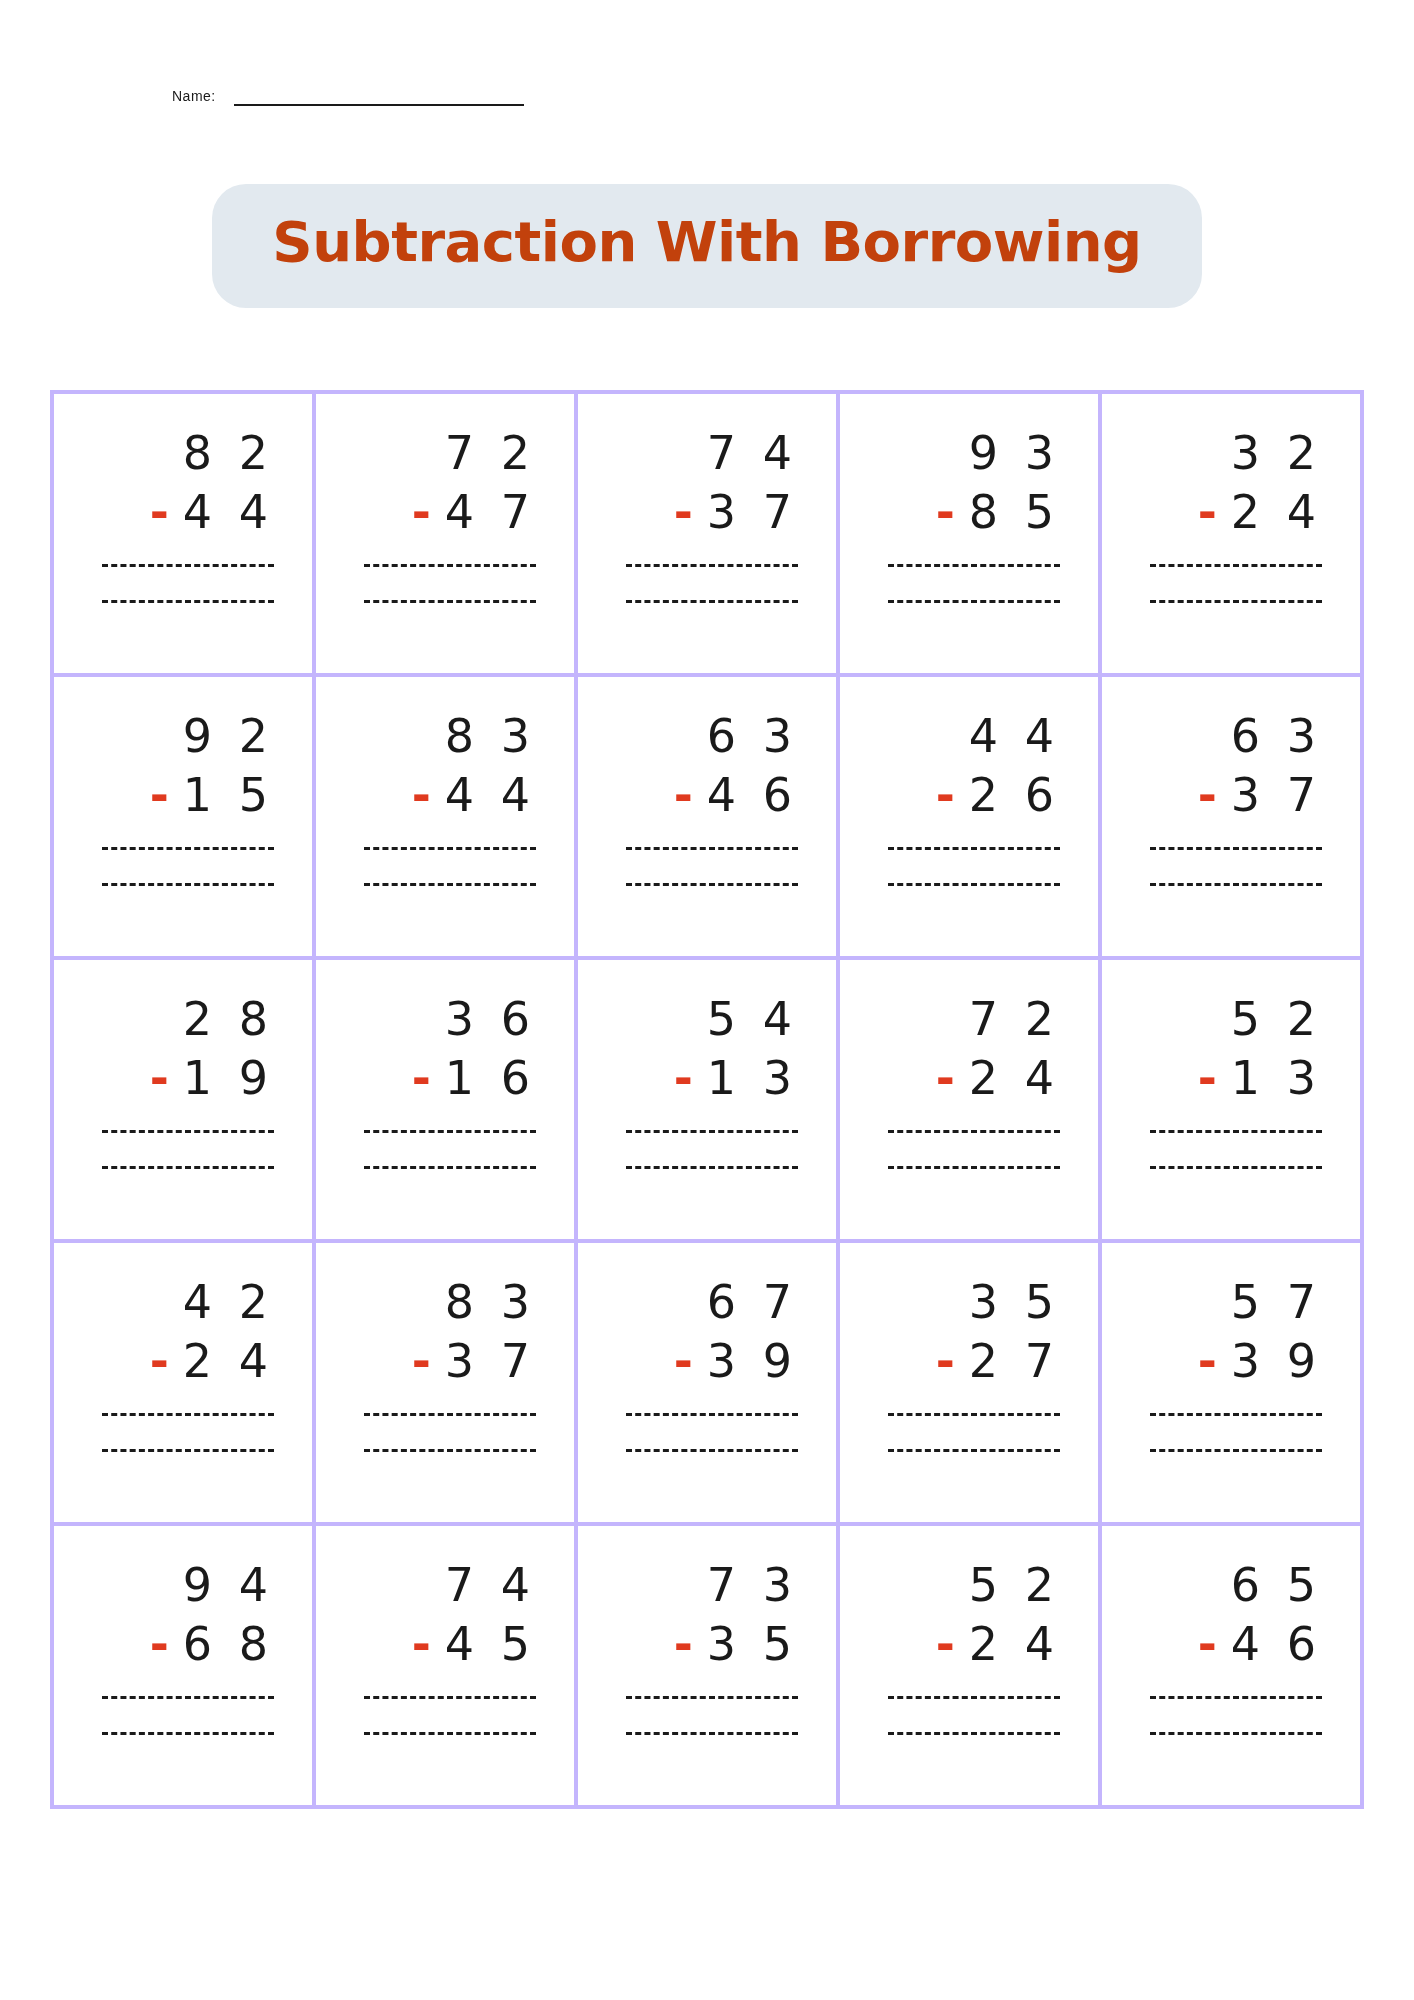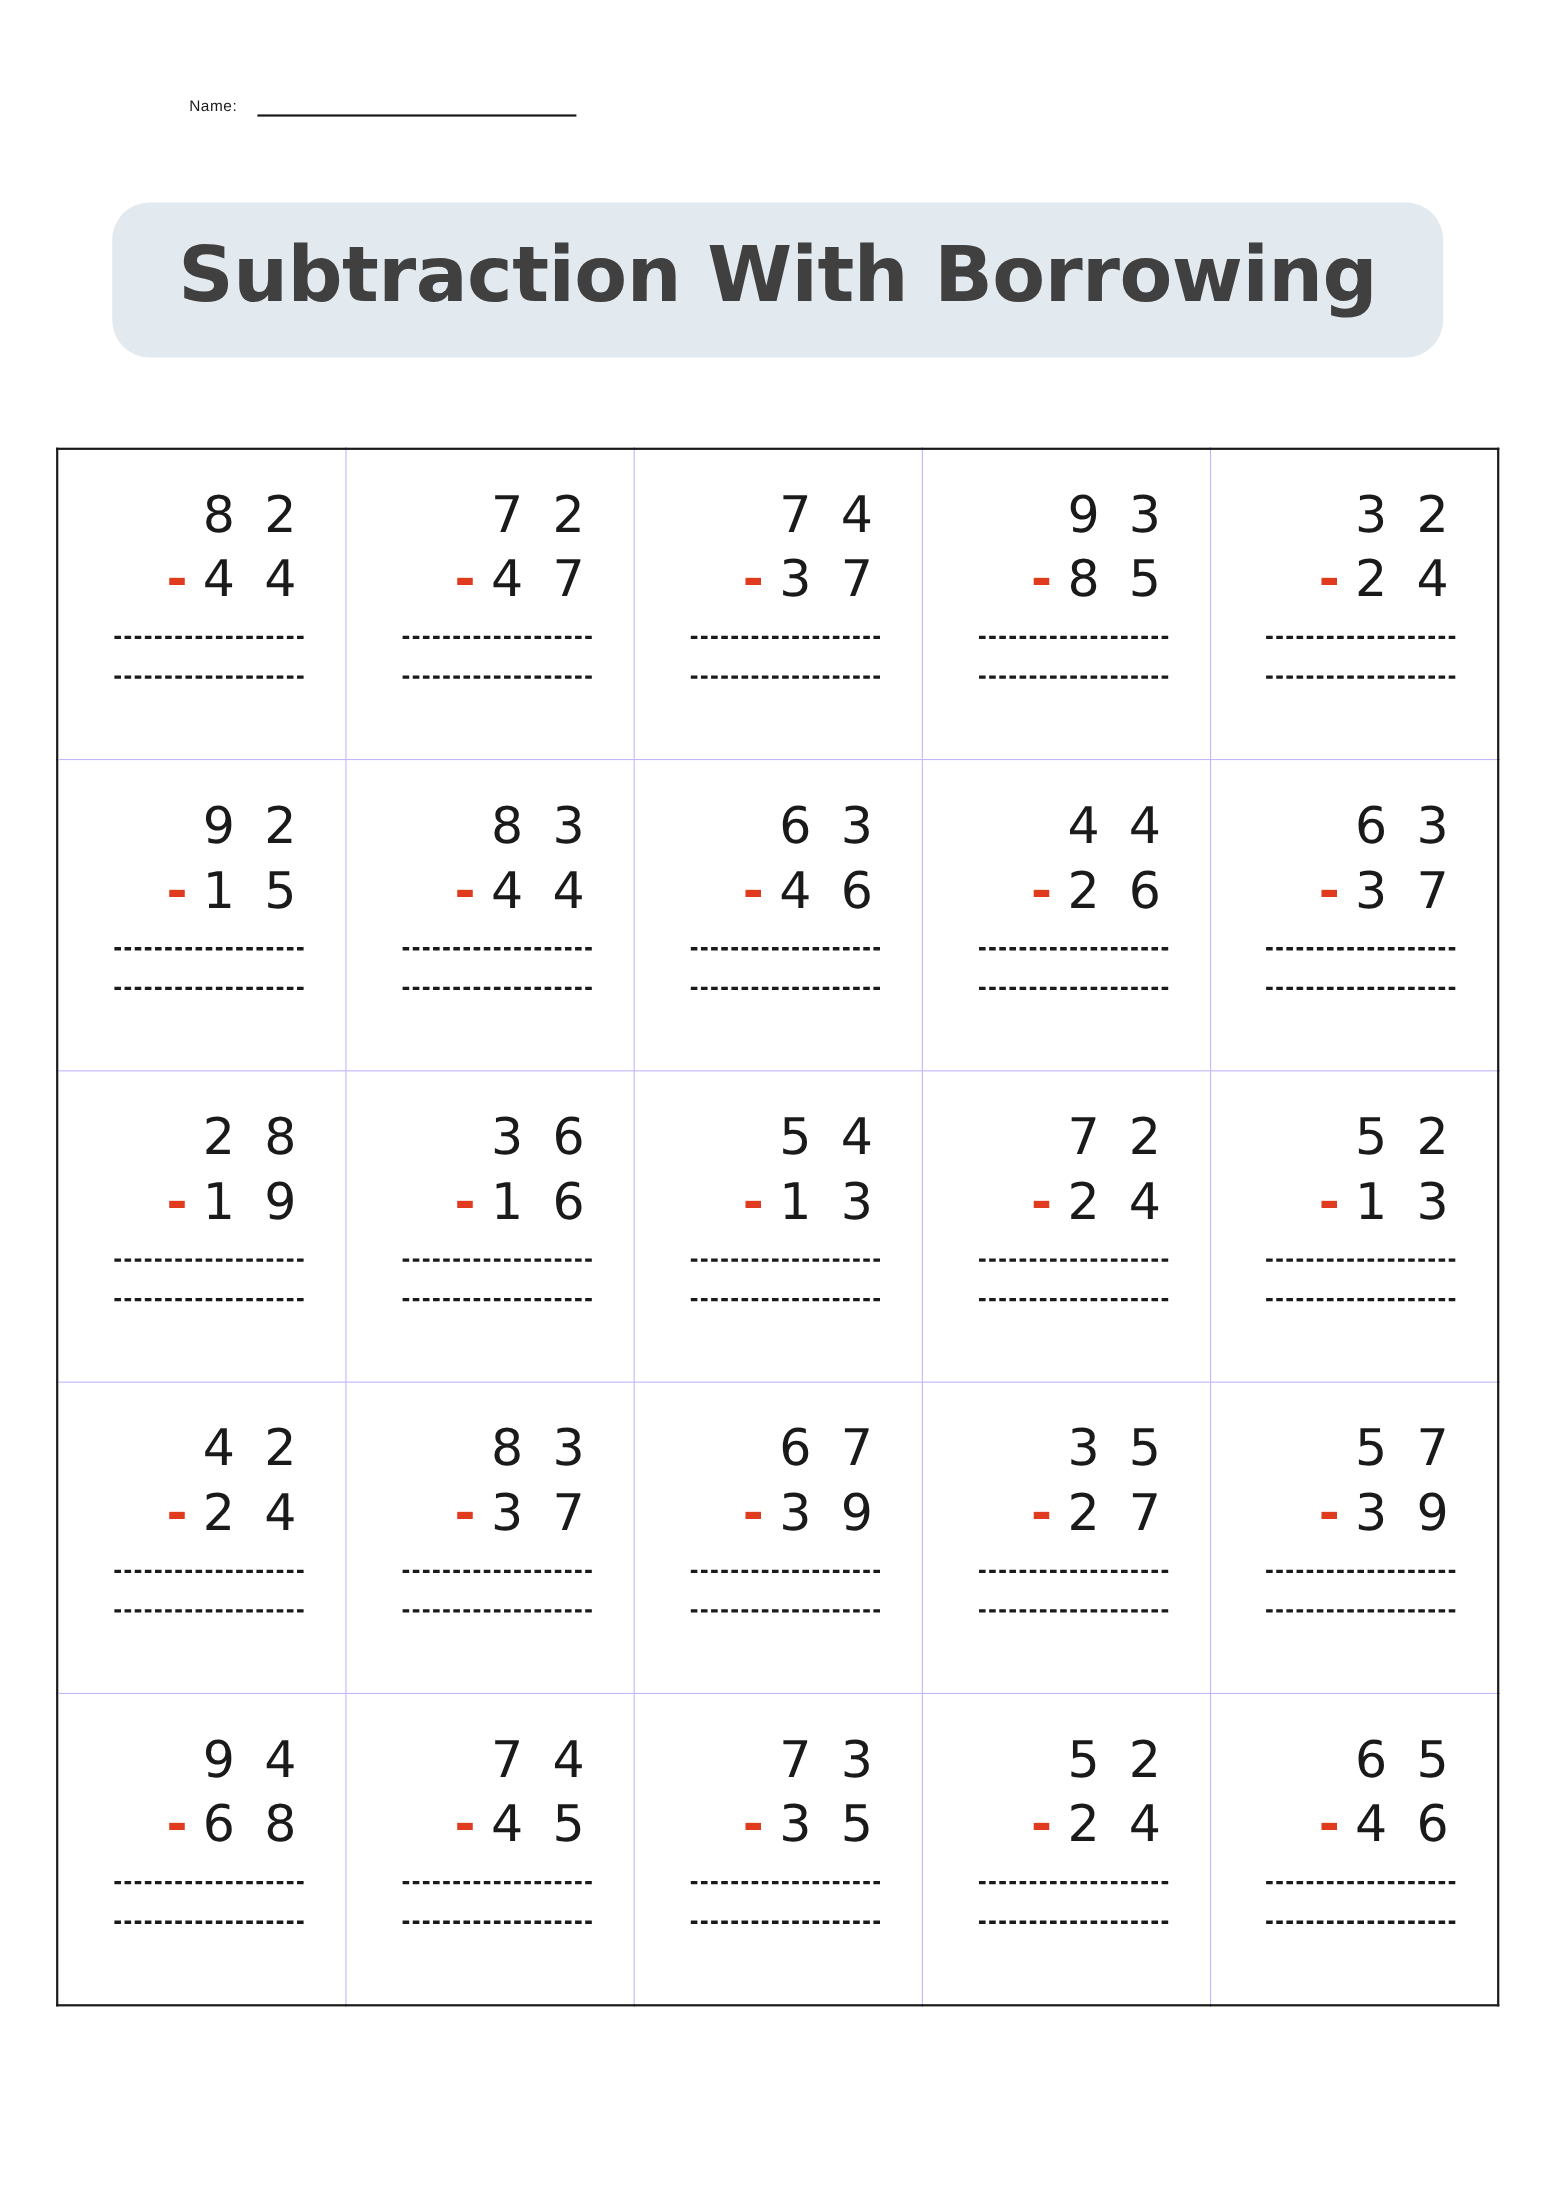--- a/index.html
+++ b/index.html
@@ -50,42 +50,42 @@
     display: flex;
     justify-content: center;
   }
   .title-banner {
     background: #e2e9ef;
     border-radius: 34px;
     padding: 26px 60px 34px 60px;
     display: inline-block;
   }
   .title-text {
-    font-size: 70px;
+    font-size: 56px;
     font-weight: bold;
-    color: #404040;
+    color: #c2410c;
     letter-spacing: -0.5px;
     font-family: "DejaVu Sans", sans-serif;
     line-height: 1.15;
     white-space: nowrap;
   }
 
   
   .grid {
     margin: 82px auto 0 auto;
     width: 1310px;
     border: 2px solid #1a1a1a;
     border-collapse: collapse;
     display: table;
     table-layout: fixed;
   }
   .grid-row { display: table-row; }
   .cell {
     display: table-cell;
-    border: 1px solid #c4b5fd;
+    border: 4px solid #c4b5fd;
     width: 20%;
     height: 283px;
     vertical-align: top;
     padding: 0;
     box-sizing: border-box;
   }
   .prob {
     padding: 30px 38px 0 0;
     text-align: right;
     font-family: "DejaVu Sans", sans-serif;

